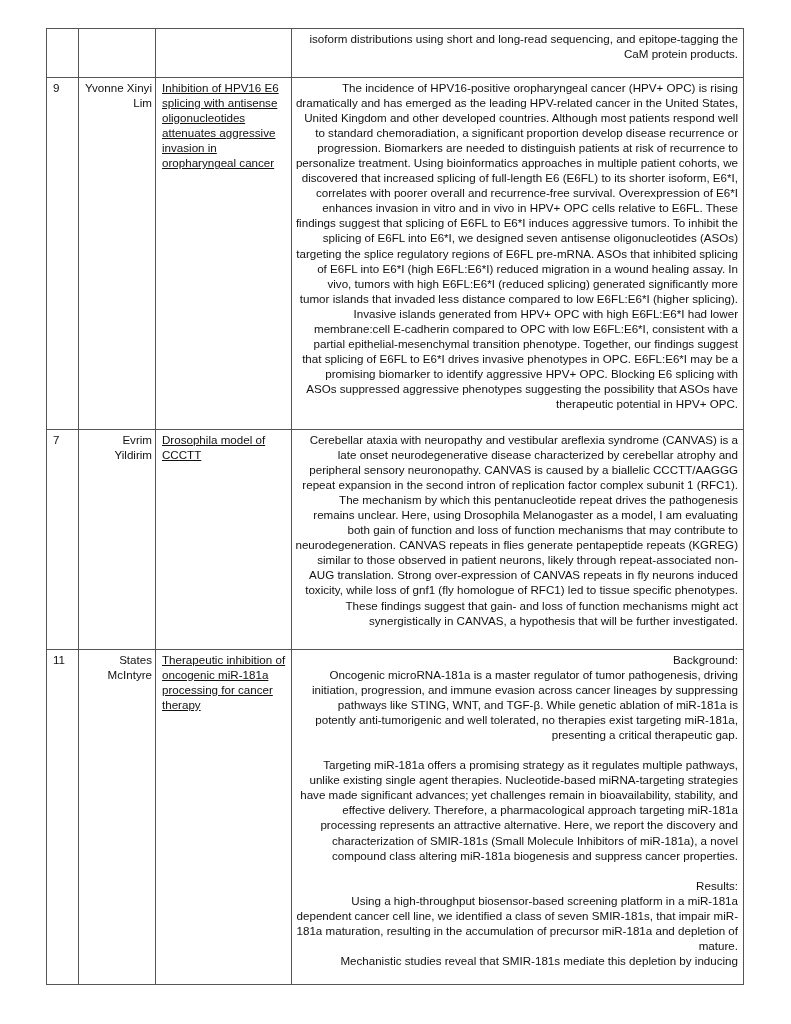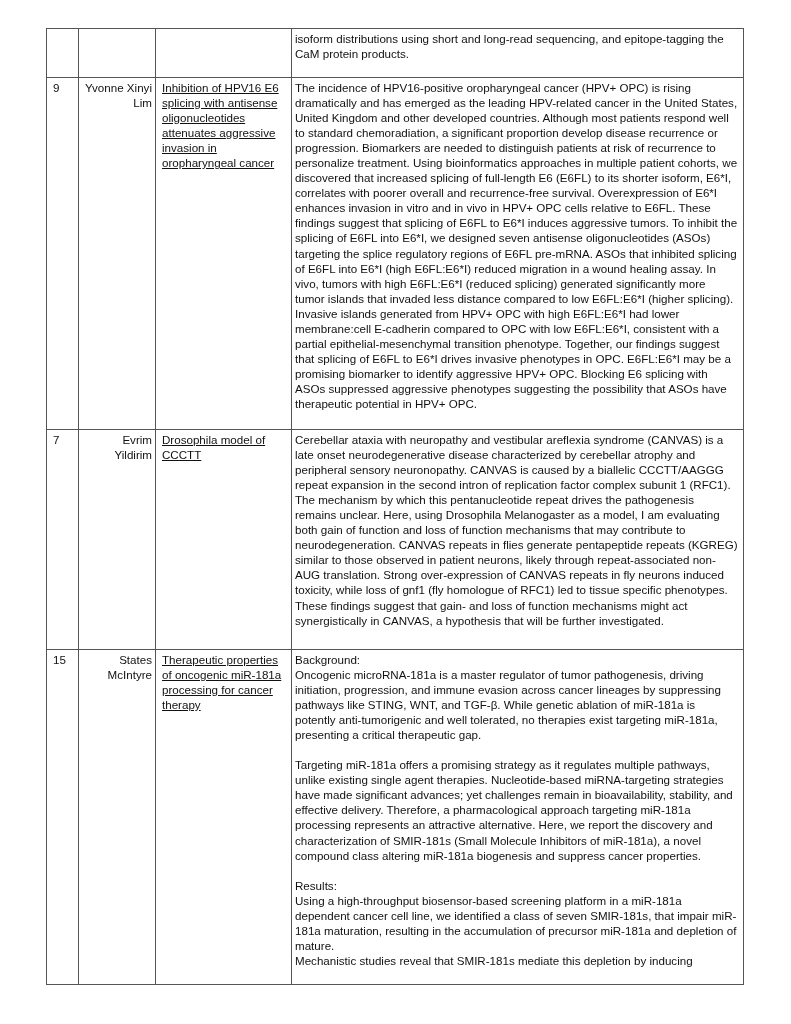--- a/index.html
+++ b/index.html
@@ -5,21 +5,21 @@
   html, body { margin: 0; padding: 0; background: #ffffff; }
   body { width: 791px; height: 1024px; position: relative; overflow: hidden;
          font-family: "Liberation Sans", sans-serif; color: #111; }
   .page { position: absolute; left: 46px; top: 28px; width: 698px; }
   table { border-collapse: collapse; width: 698px; table-layout: fixed; }
   td { border: 1px solid #555; vertical-align: top; font-size: 11.6px; line-height: 15.05px;
        padding: 2px 3px 0 3px; }
   td.num { width: 22px; padding-left: 6px; }
   td.name { width: 70px; text-align: right; }
   td.title { width: 126px; padding-left: 6px; text-decoration: underline; }
-  td.abs { width: auto; }
+  td.abs { width: auto; text-align: right; }
   .para { white-space: pre-line; margin: 0; }
   .gap { height: 15px; }
   .row-cont td { height: 46px; }
   .row-9 td { height: 349px; }
   .row-10 td { height: 217px; }
   .row-11 td { height: 332px; }
   .abs-inner { padding-right: 2px; }
 </style>
 </head>
 <body>
@@ -51,23 +51,23 @@
         <td class="num">7</td>
         <td class="name">Evrim Yildirim</td>
         <td class="title">Drosophila model of CCCTT</td>
         <td class="abs">
           <div class="abs-inner">
             <p class="para">Cerebellar ataxia with neuropathy and vestibular areflexia syndrome (CANVAS) is a late onset neurodegenerative disease characterized by cerebellar atrophy and peripheral sensory neuronopathy. CANVAS is caused by a biallelic CCCTT/AAGGG repeat expansion in the second intron of replication factor complex subunit 1 (RFC1). The mechanism by which this pentanucleotide repeat drives the pathogenesis remains unclear. Here, using Drosophila Melanogaster as a model, I am evaluating both gain of function and loss of function mechanisms that may contribute to neurodegeneration. CANVAS repeats in flies generate pentapeptide repeats (KGREG) similar to those observed in patient neurons, likely through repeat-associated non-AUG translation. Strong over-expression of CANVAS repeats in fly neurons induced toxicity, while loss of gnf1 (fly homologue of RFC1) led to tissue specific phenotypes. These findings suggest that gain- and loss of function mechanisms might act synergistically in CANVAS, a hypothesis that will be further investigated.</p>
           </div>
         </td>
       </tr>
       <tr class="row-11">
-        <td class="num">15</td>
+        <td class="num">11</td>
         <td class="name">States McIntyre</td>
-        <td class="title">Therapeutic properties of oncogenic miR-181a processing for cancer therapy</td>
+        <td class="title">Therapeutic inhibition of oncogenic miR-181a processing for cancer therapy</td>
         <td class="abs">
           <div class="abs-inner">
             <p class="para">Background:
 Oncogenic microRNA-181a is a master regulator of tumor pathogenesis, driving initiation, progression, and immune evasion across cancer lineages by suppressing pathways like STING, WNT, and TGF-β. While genetic ablation of miR-181a is potently anti-tumorigenic and well tolerated, no therapies exist targeting miR-181a, presenting a critical therapeutic gap.</p>
             <div class="gap"></div>
             <p class="para">Targeting miR-181a offers a promising strategy as it regulates multiple pathways, unlike existing single agent therapies. Nucleotide-based miRNA-targeting strategies have made significant advances; yet challenges remain in bioavailability, stability, and effective delivery. Therefore, a pharmacological approach targeting miR-181a processing represents an attractive alternative. Here, we report the discovery and characterization of SMIR-181s (Small Molecule Inhibitors of miR-181a), a novel compound class altering miR-181a biogenesis and suppress cancer properties.</p>
             <div class="gap"></div>
             <p class="para">Results:
 Using a high-throughput biosensor-based screening platform in a miR-181a dependent cancer cell line, we identified a class of seven SMIR-181s, that impair miR-181a maturation, resulting in the accumulation of precursor miR-181a and depletion of mature.
 Mechanistic studies reveal that SMIR-181s mediate this depletion by inducing</p>

